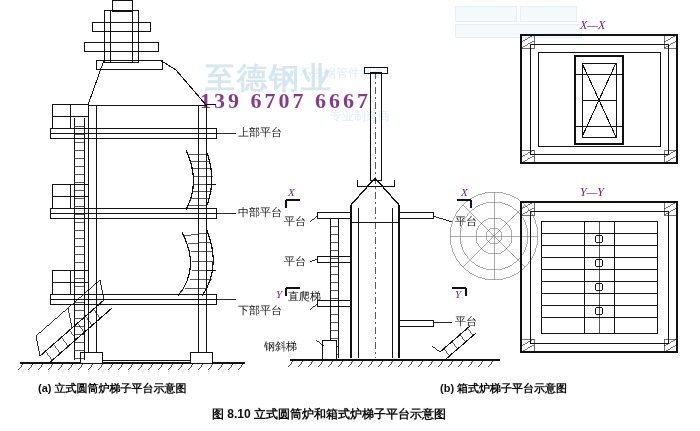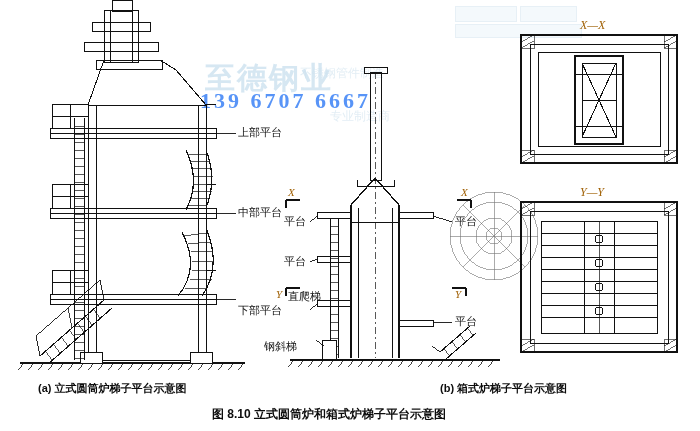--- a/index.html
+++ b/index.html
@@ -28,21 +28,21 @@
     font-size: 11px;
     line-height: 13px;
     color: #101010;
     white-space: nowrap;
   }
   .lbl-it {
     position: absolute;
     font-family: "Liberation Serif", serif;
     font-style: italic;
     font-size: 11px;
-    color: #a16207;
+    color: #701a75;
     white-space: nowrap;
   }
   .caption {
     position: absolute;
     font-size: 12px;
     font-weight: bold;
     color: #0d0d0d;
     white-space: nowrap;
   }
   .subcap {
@@ -60,21 +60,21 @@
     opacity: 0.85;
     white-space: nowrap;
     letter-spacing: 2px;
   }
   .wm-brand {
     font-size: 30px;
     color: #cfe3f0;
   }
   .wm-phone {
     font-size: 22px;
-    color: #3b82f6;
+    color: #701a75;
     letter-spacing: 3px;
     text-align: right;
   }
   .wm-faint {
     position: absolute;
     font-family: "Liberation Serif", serif;
     color: #e3eef5;
     white-space: nowrap;
     font-size: 13px;
   }

